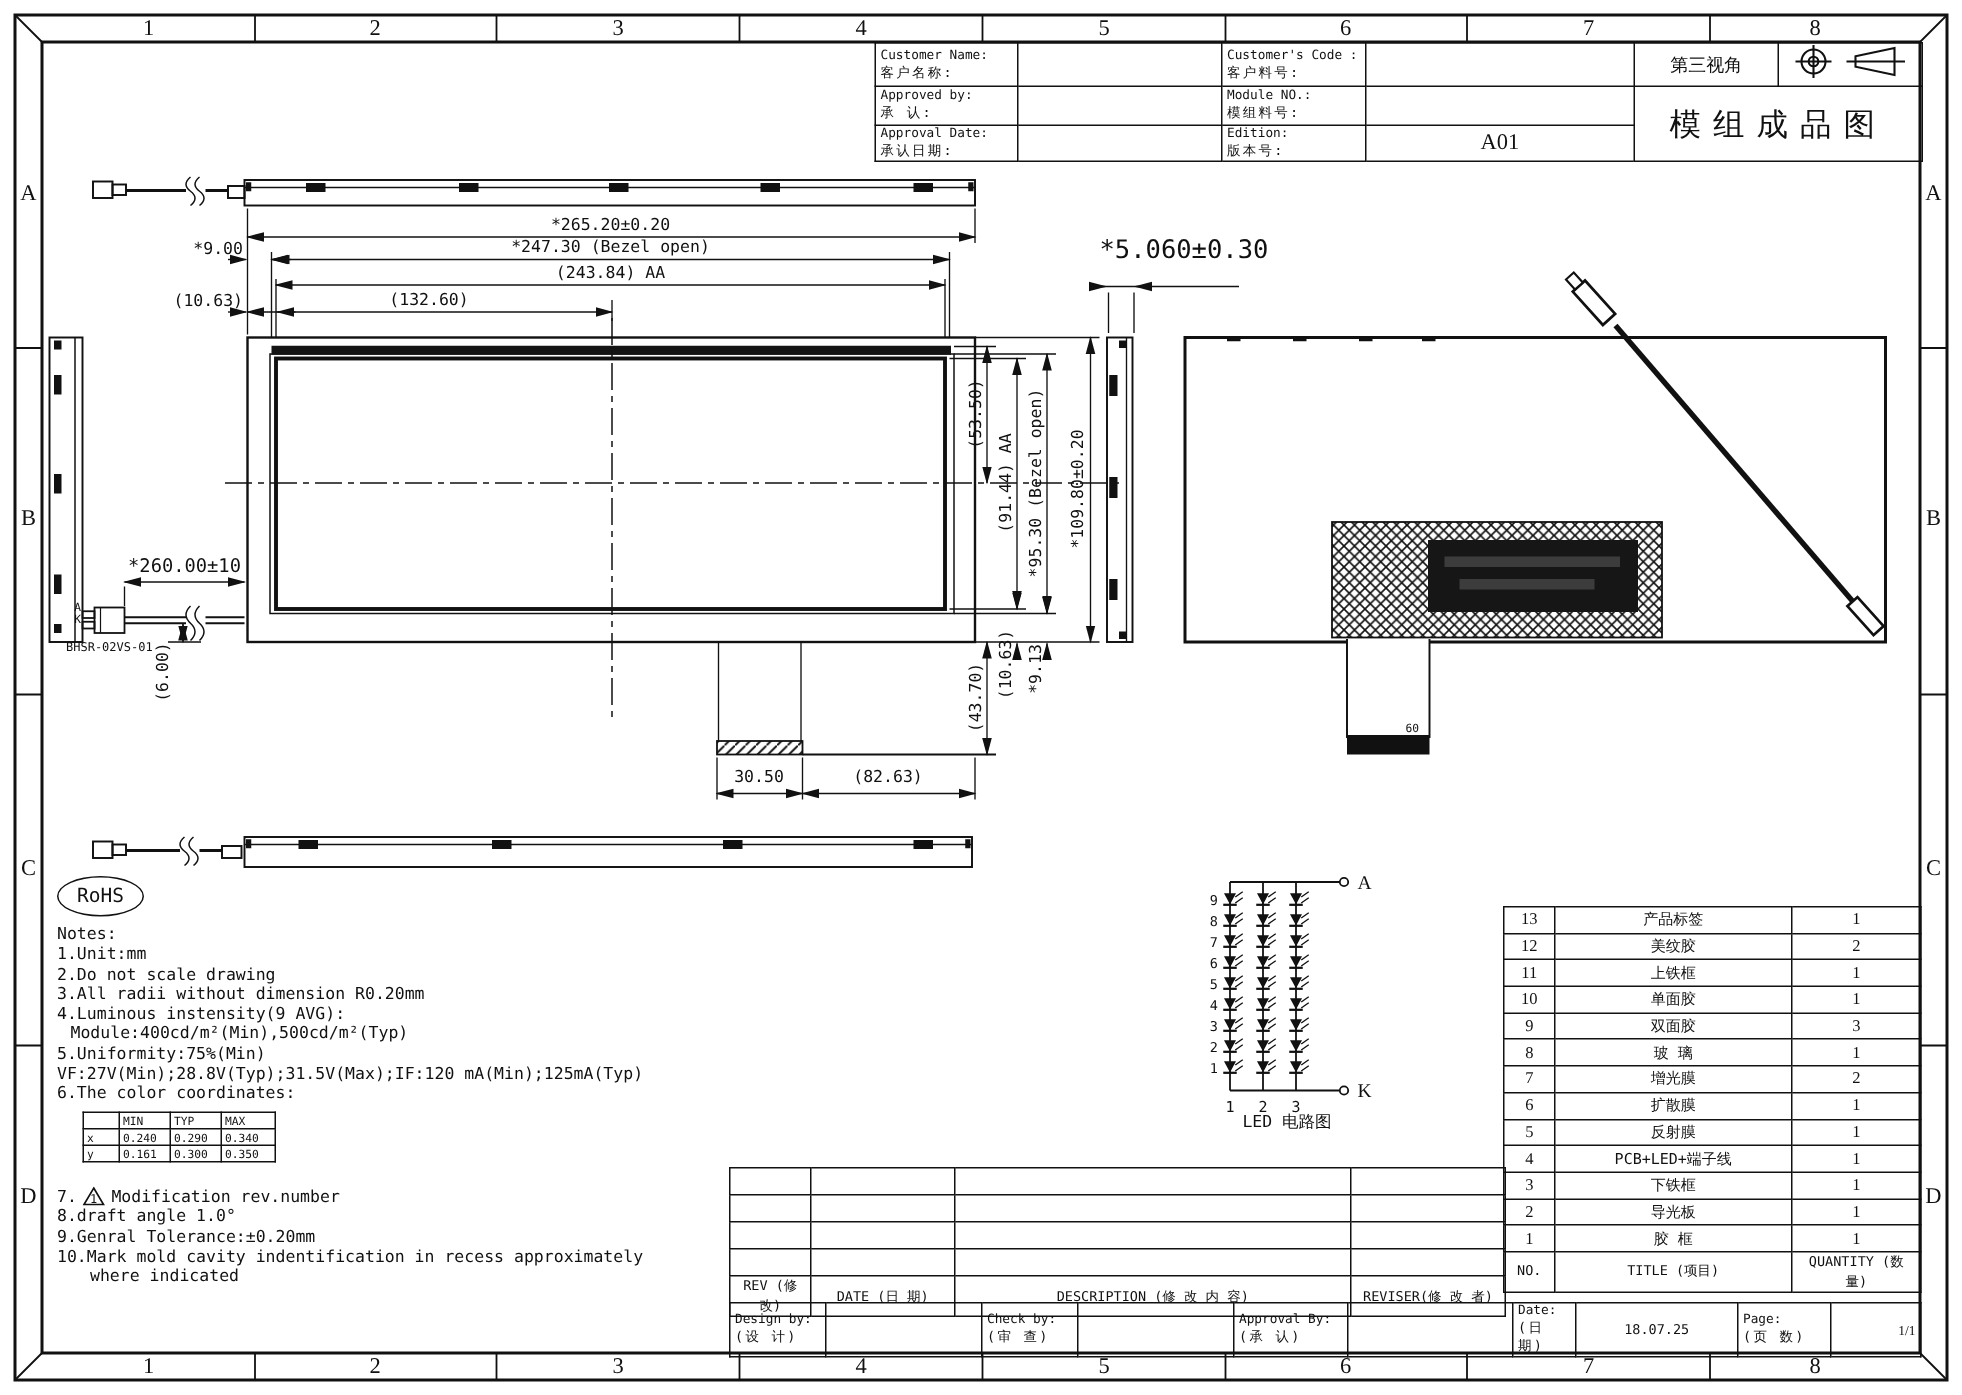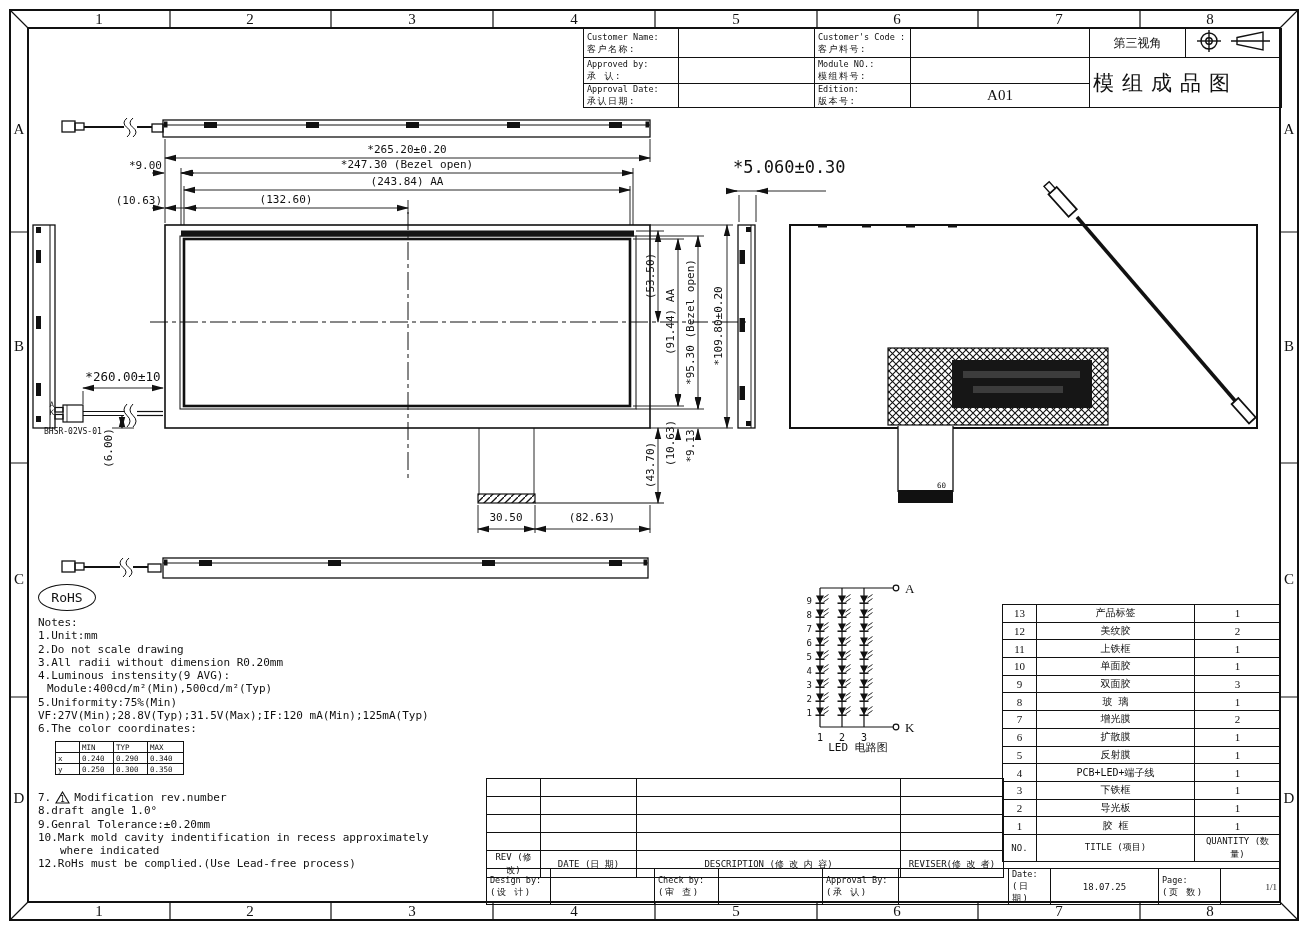--- a/index.html
+++ b/index.html
@@ -13,21 +13,21 @@
   .vdim{transform:translate(-50%,-50%) rotate(-90deg);}
   .big{font-size:17px;}
   .tiny{font-size:7.5px;}
   .small{font-size:8px;}
   .fl{font-family:"Liberation Serif",serif;font-size:15px;}
   table.tb{position:absolute;border-collapse:collapse;table-layout:fixed;}
   table.tb td{border:1.5px solid #111;padding:0 3px;overflow:hidden;}
   .en{font-size:8.5px;line-height:11px;}
   .cn{font-size:9px;line-height:12px;letter-spacing:1.5px;}
   .c{text-align:center;}
-  .big-title{font-size:21px;letter-spacing:8px;text-align:left;font-family:Liberation Serif, serif;}
+  .big-title{font-size:21px;letter-spacing:8px;text-align:center;font-family:Liberation Serif, serif;}
   .edval{font-size:15px;text-align:center;font-family:"Liberation Serif",serif;}
   #bom td{text-align:center;font-size:10px;}
   #bom td.num{font-size:11px;font-family:"Liberation Serif",serif;}
   #bom td.hdr{font-size:9px;}
   #rev td{font-size:9px;text-align:center;}
   #app td{font-size:9px;}
   .dateval{font-size:19px;text-align:center;}
   .pageval{font-size:15px;text-align:right;font-family:"Liberation Serif",serif;}
   #ctab td{border:1.2px solid #111;font-size:7.5px;text-align:left;padding:0 2px;}
   .note{font-size:11px;line-height:13.3px;white-space:pre;}
@@ -485,41 +485,40 @@
     <td>MAX</td>
   </tr>
   <tr style="height:11px">
     <td>x</td>
     <td>0.240</td>
     <td>0.290</td>
     <td>0.340</td>
   </tr>
   <tr style="height:11px">
     <td>y</td>
-    <td>0.250</td>
+    <td>0.161</td>
     <td>0.300</td>
     <td>0.350</td>
   </tr>
 </tbody>
     </table>
 
 <div class="lbl" style="left:38px;top:791px">
   <div class="note n7">
     <span>7.</span>
     <svg width="15" height="13">
       <polygon points="7.5,1 14,12 1,12" fill="none" stroke="#111" stroke-width="1.1"></polygon>
       <text x="7.5" y="11" font-size="8" text-anchor="middle" fill="#111">1</text>
     </svg>
     <span>Modification rev.number</span>
   </div>
   <div class="note">8.draft angle 1.0°</div>
   <div class="note">9.Genral Tolerance:±0.20mm</div>
   <div class="note">10.Mark mold cavity indentification in recess approximately</div>
   <div class="note ind2">where indicated</div>
-  <div class="note">12.RoHs must be complied.(Use Lead-free process)</div>
 </div>
 
 <div class="lbl ctr" style="left:858px;top:742px;font-size:11px">LED 电路图</div>
 
 <table class="tb" id="bom" style="left:1002px;top:604px;width:278px;height:248px">
   <colgroup>
         <col style="width:34px">
         <col style="width:158px">
         <col style="width:86px">
       </colgroup>

